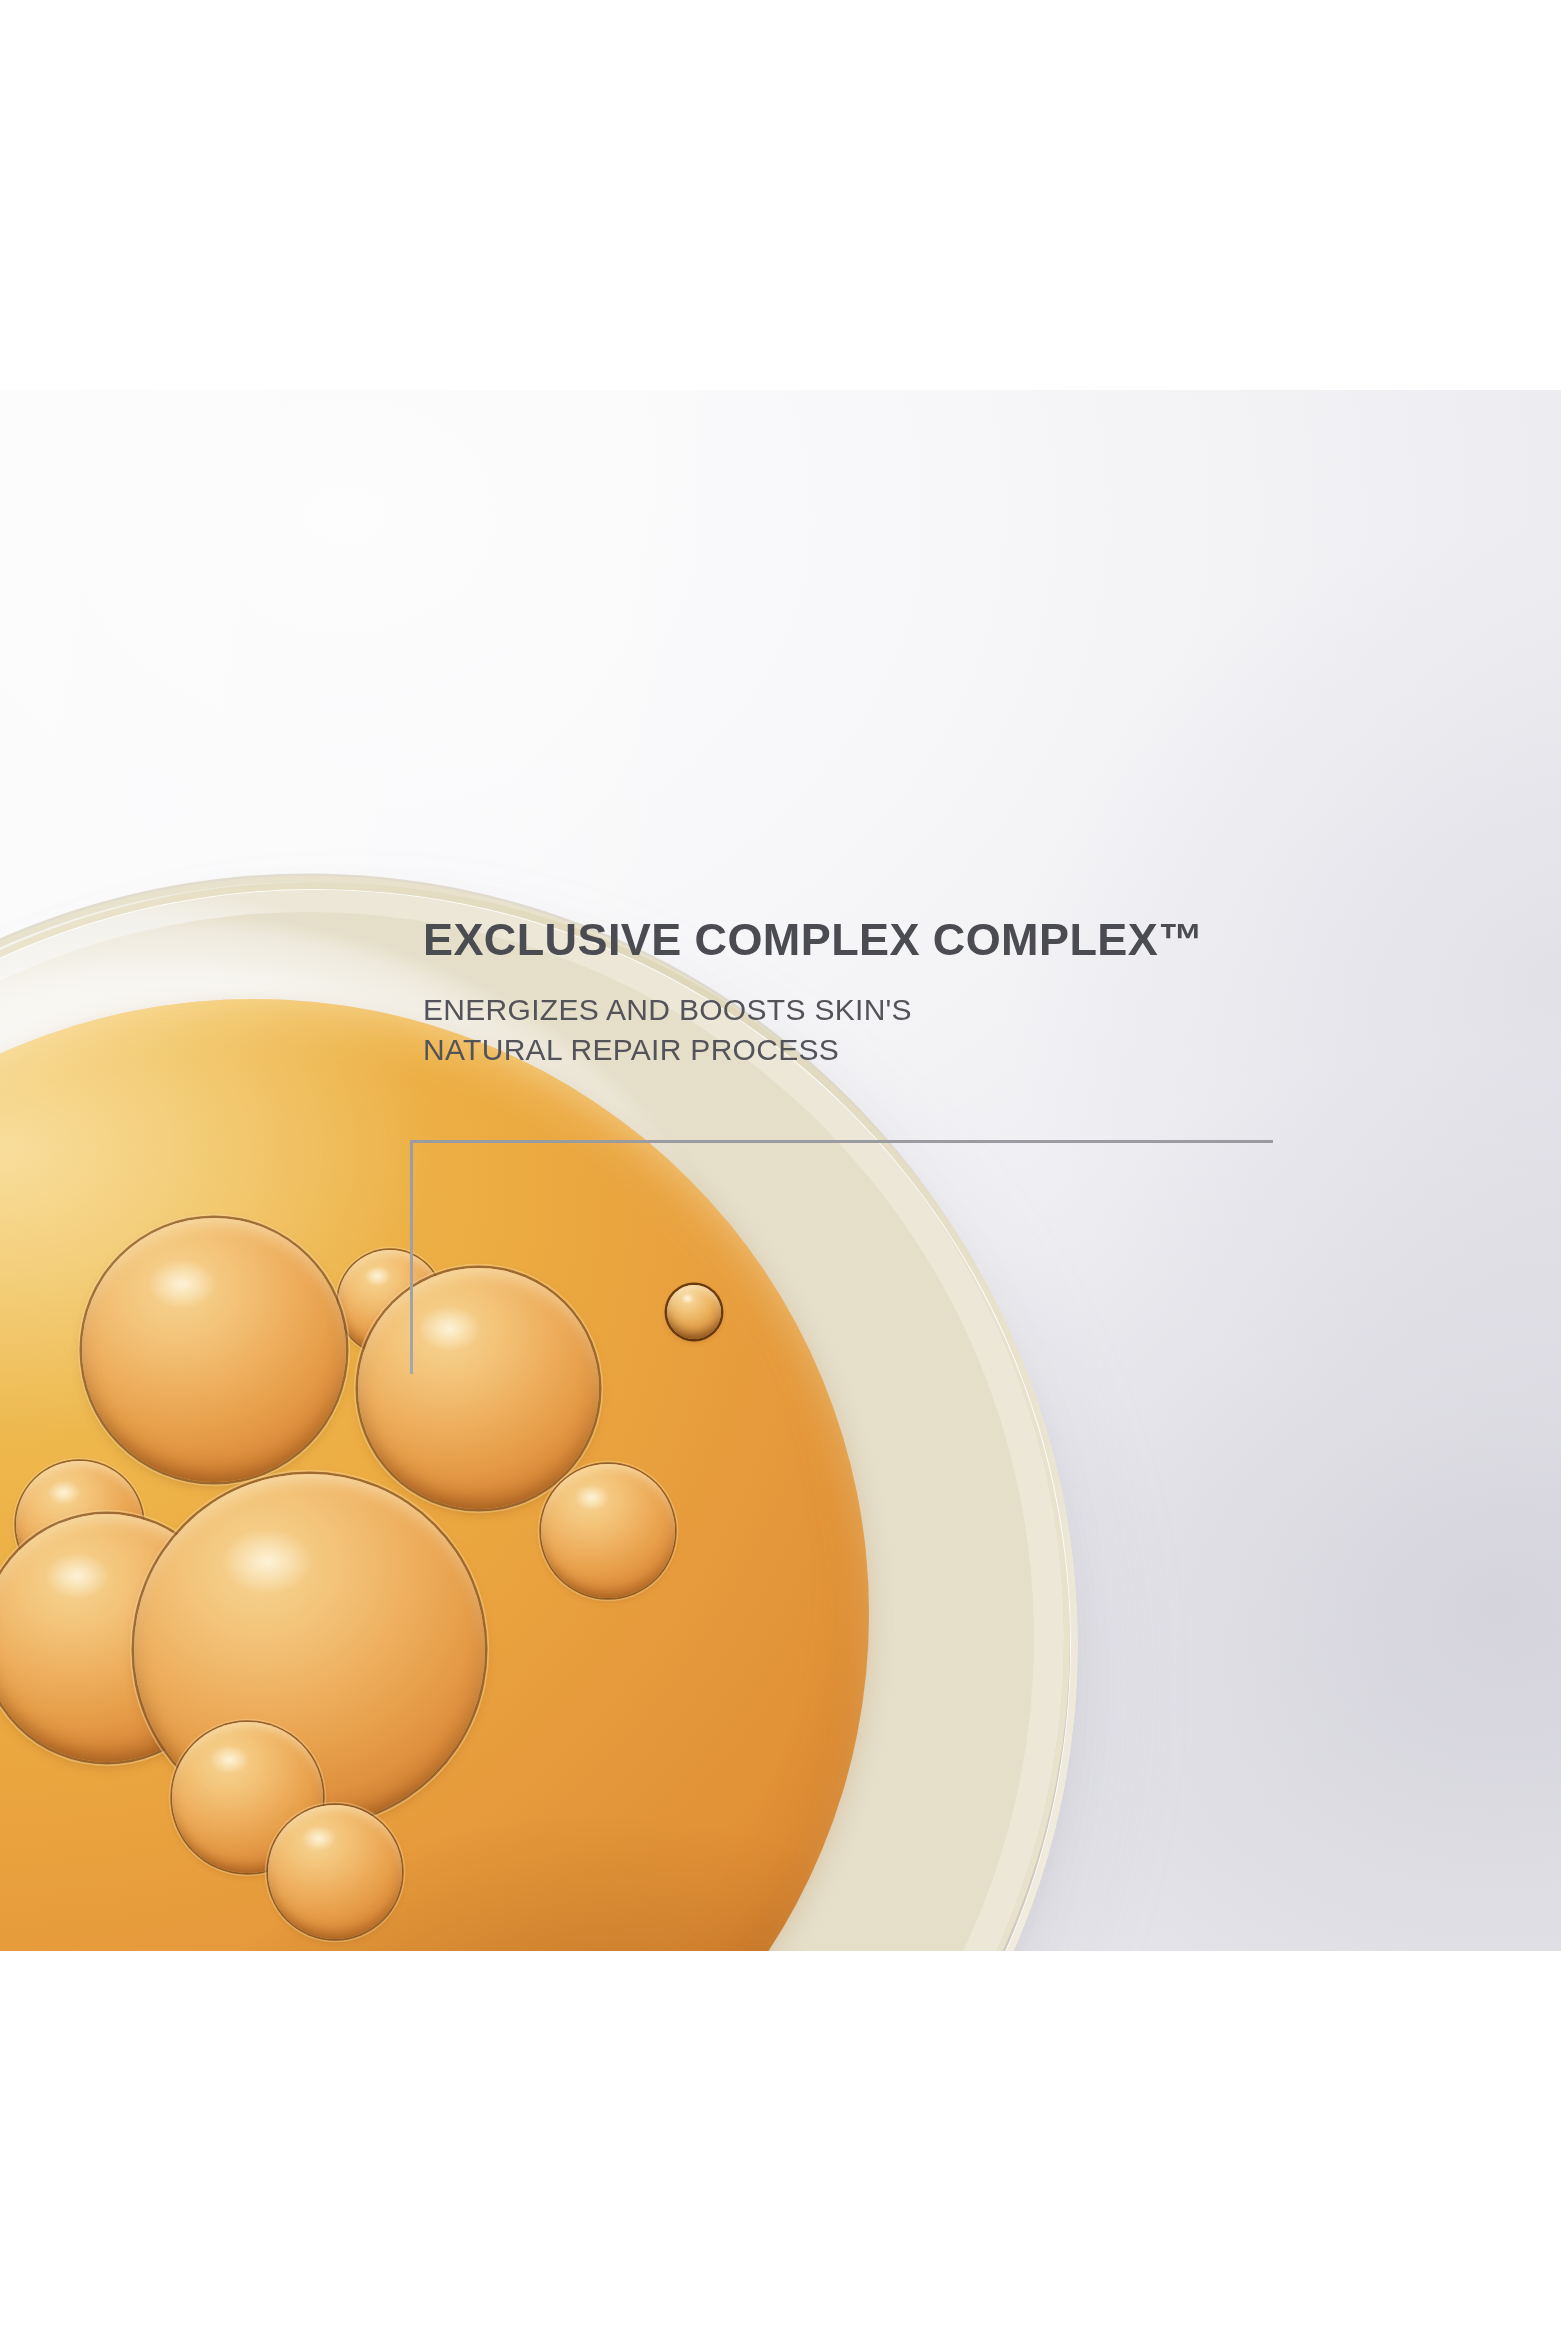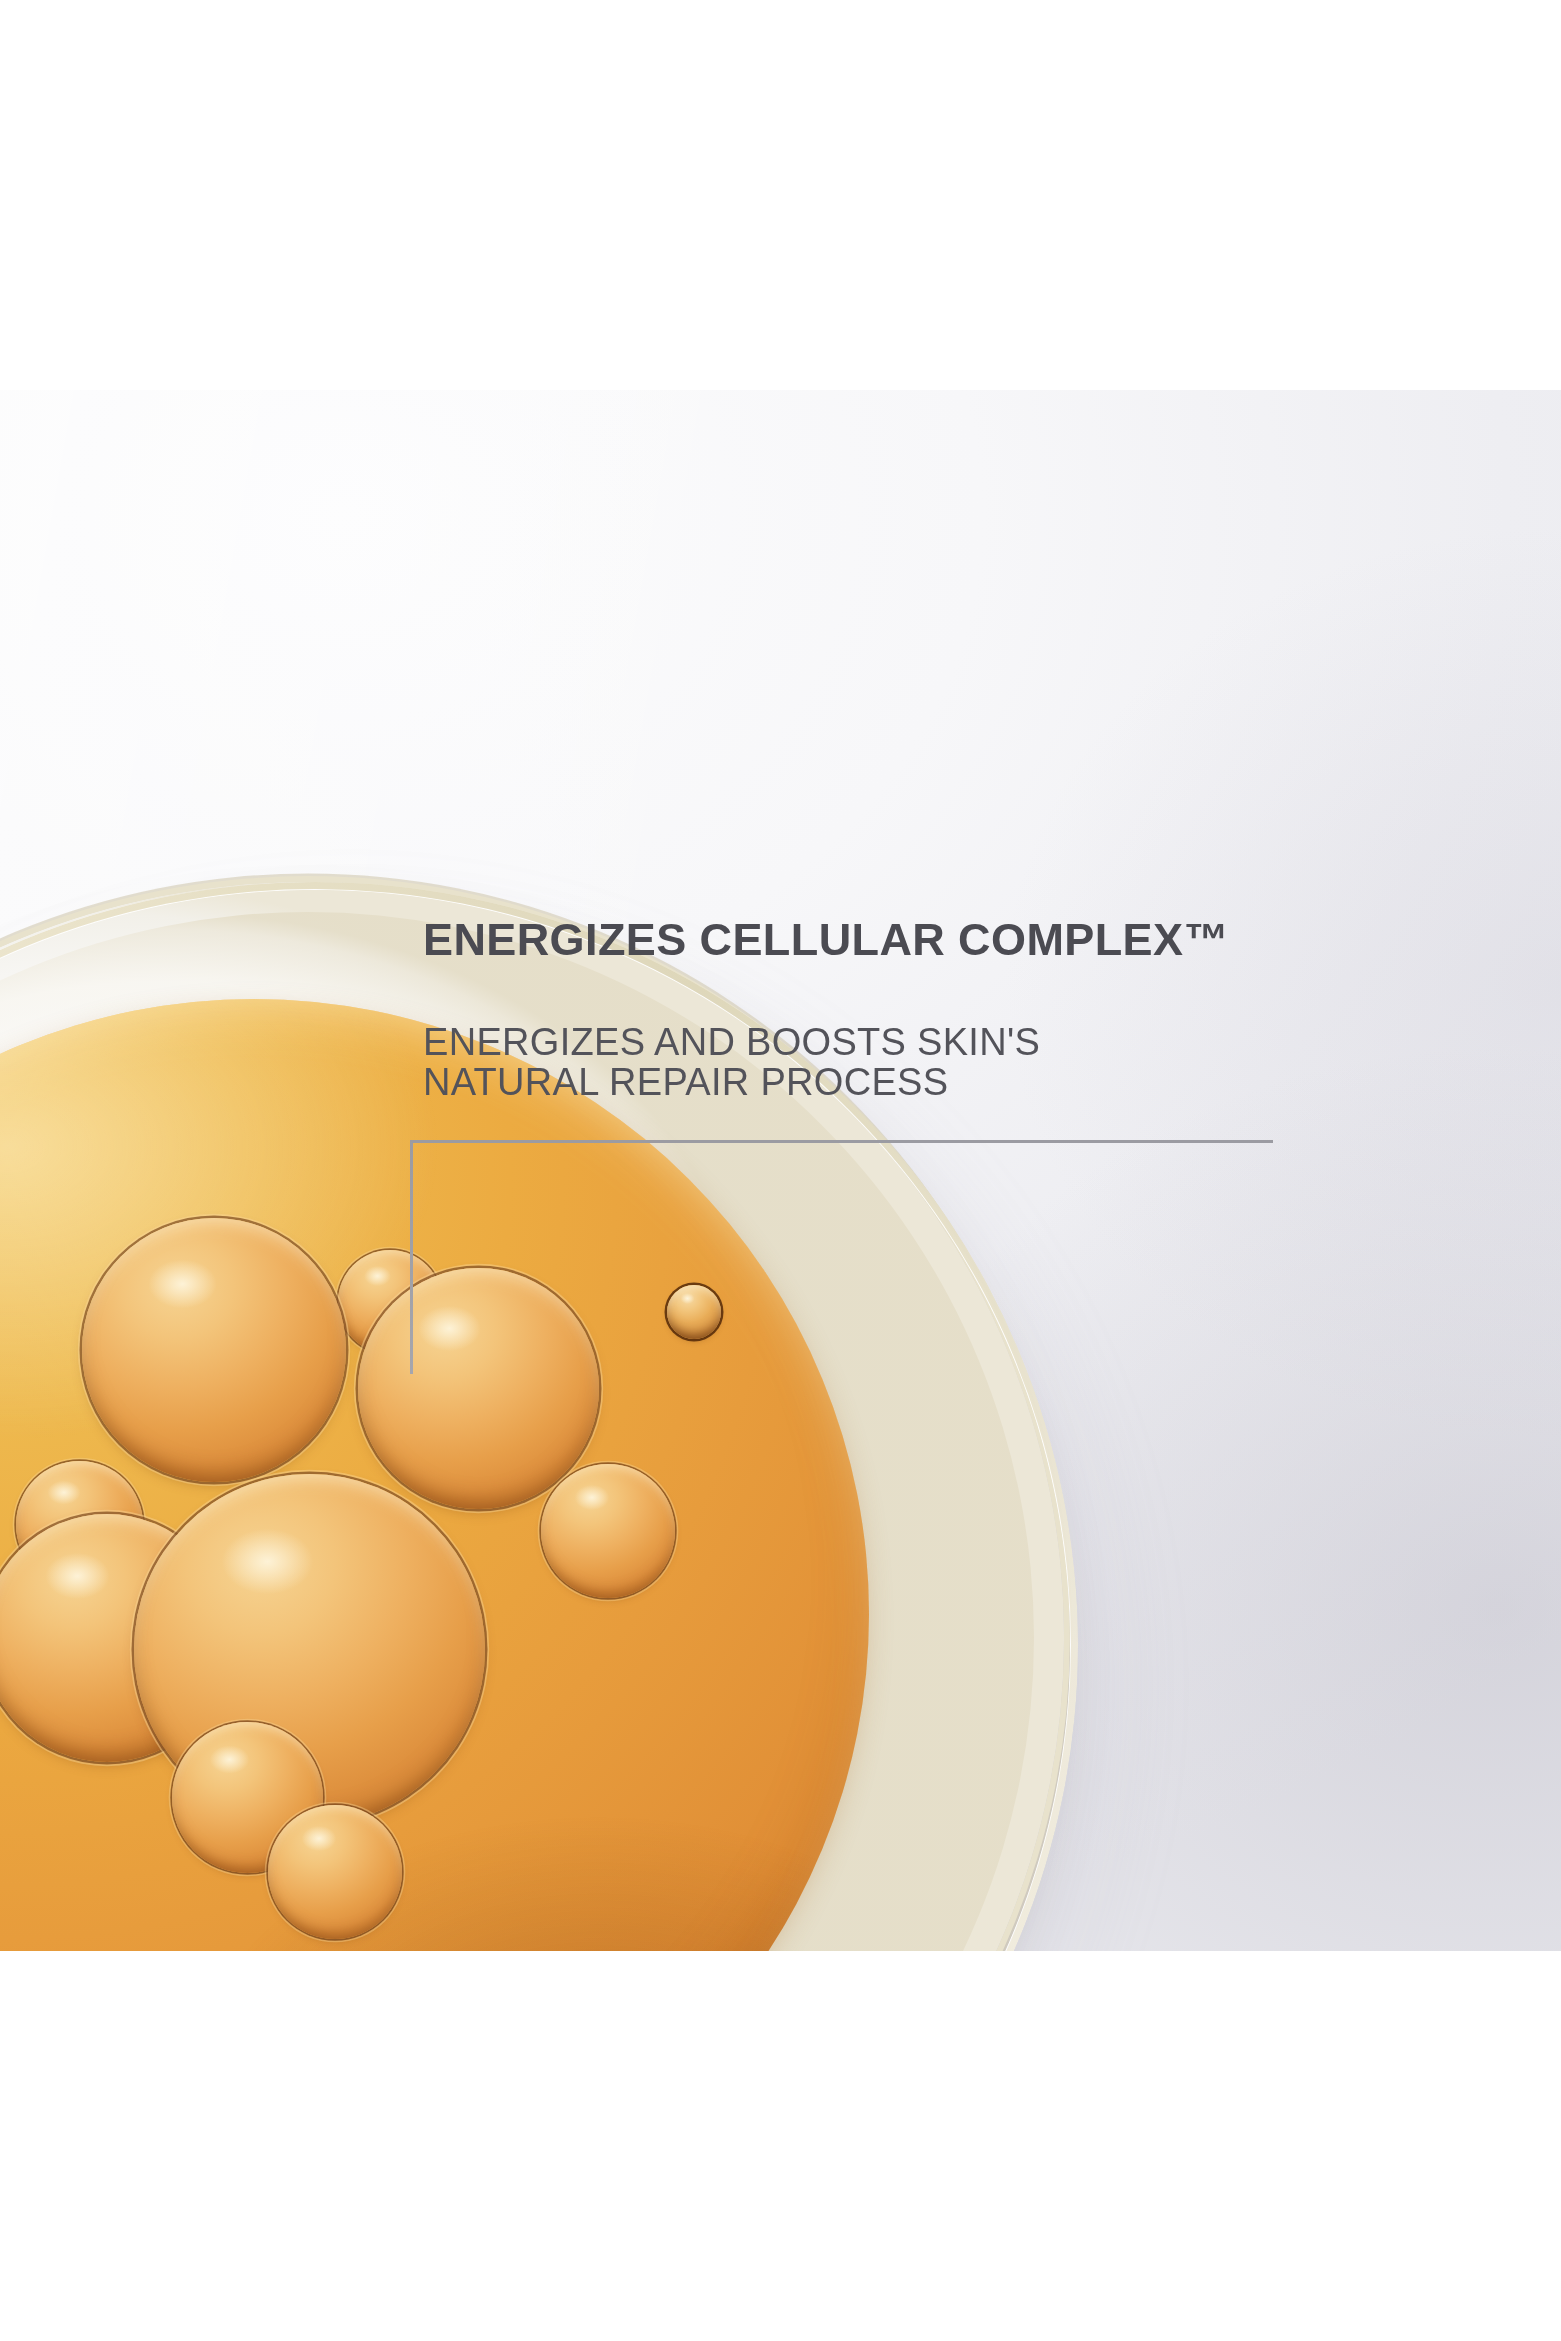--- a/index.html
+++ b/index.html
@@ -188,22 +188,22 @@
     left:423px; top:525px;
     font-size:45px;
     line-height:49px;
     letter-spacing:0.4px;
     font-weight:700;
     color:#4b4b52;
     white-space:nowrap;
   }
   .sub{
     position:absolute;
-    left:423px; top:632px;
-    font-size:38px;
+    left:423px; top:600px;
+    font-size:30px;
     line-height:40px;
     letter-spacing:0.3px;
     font-weight:400;
     color:#53535a;
     white-space:pre-line;
   }
 
   
   .letterbox{position:absolute;left:0;width:1562px;background:#ffffff;}
   .letterbox.top{top:0;height:390px;}
@@ -237,21 +237,21 @@
         <div class="bub" style="width: 248px; height: 248px; left: -16.7px; top: 1124px;"></div>
         <div class="bub" style="width: 351px; height: 351px; left: 134px; top: 1084px;"></div>
         <div class="bub sm" style="width: 151px; height: 151px; left: 172px; top: 1332px;"></div>
         <div class="bub sm" style="width: 134px; height: 134px; left: 268px; top: 1415px;"></div>
         <div class="bub sm lone" style="width: 54px; height: 54px; left: 667px; top: 895px;"></div>
       </div>
 
     <div class="callout-h"></div>
     <div class="callout-v"></div>
 
-    <div class="headline">ENERGIZES CELLULAR COMPLEX™</div>
+    <div class="headline">EXCLUSIVE COMPLEX COMPLEX™</div>
     <div class="sub">ENERGIZES AND BOOSTS SKIN'S
 NATURAL REPAIR PROCESS</div>
 
   </div>
 
   <div class="letterbox bottom"></div>
 
 </div>
 
 

